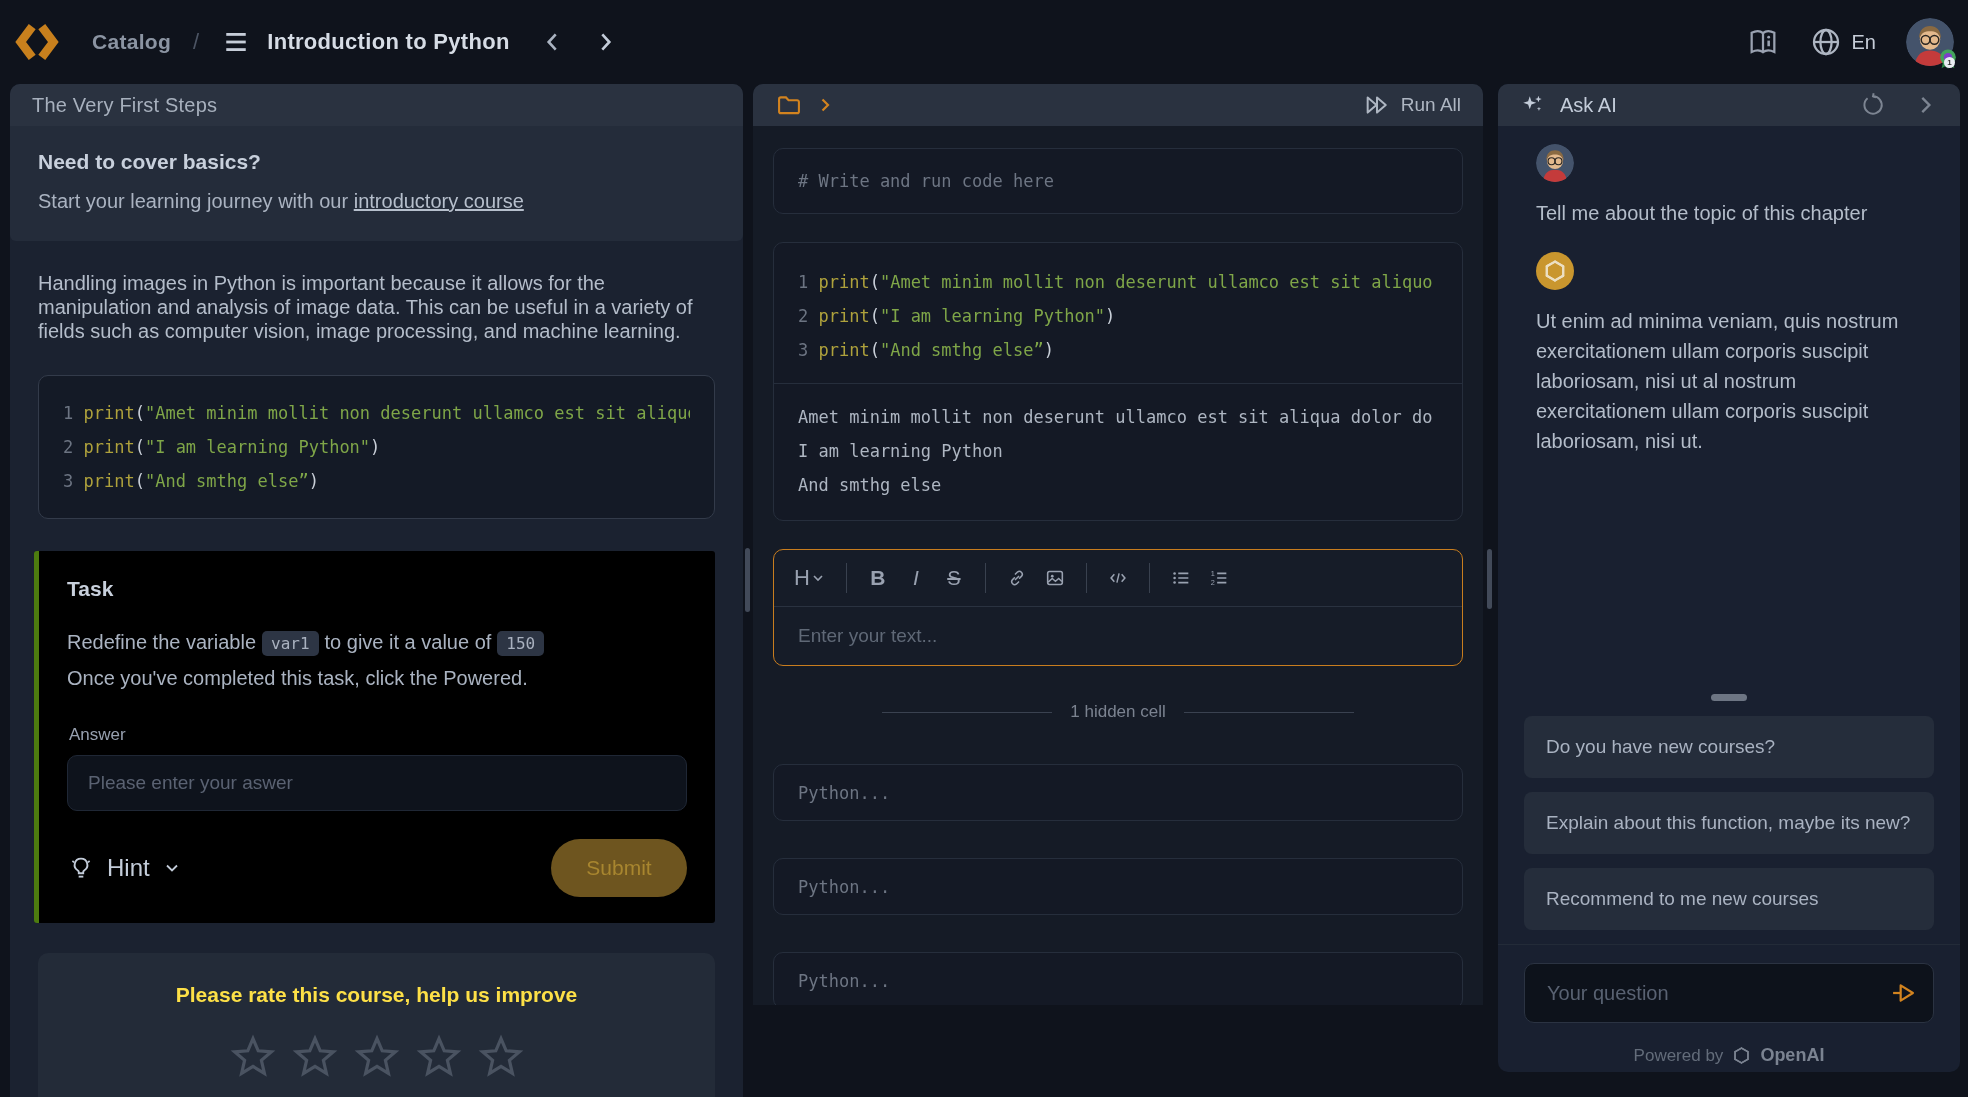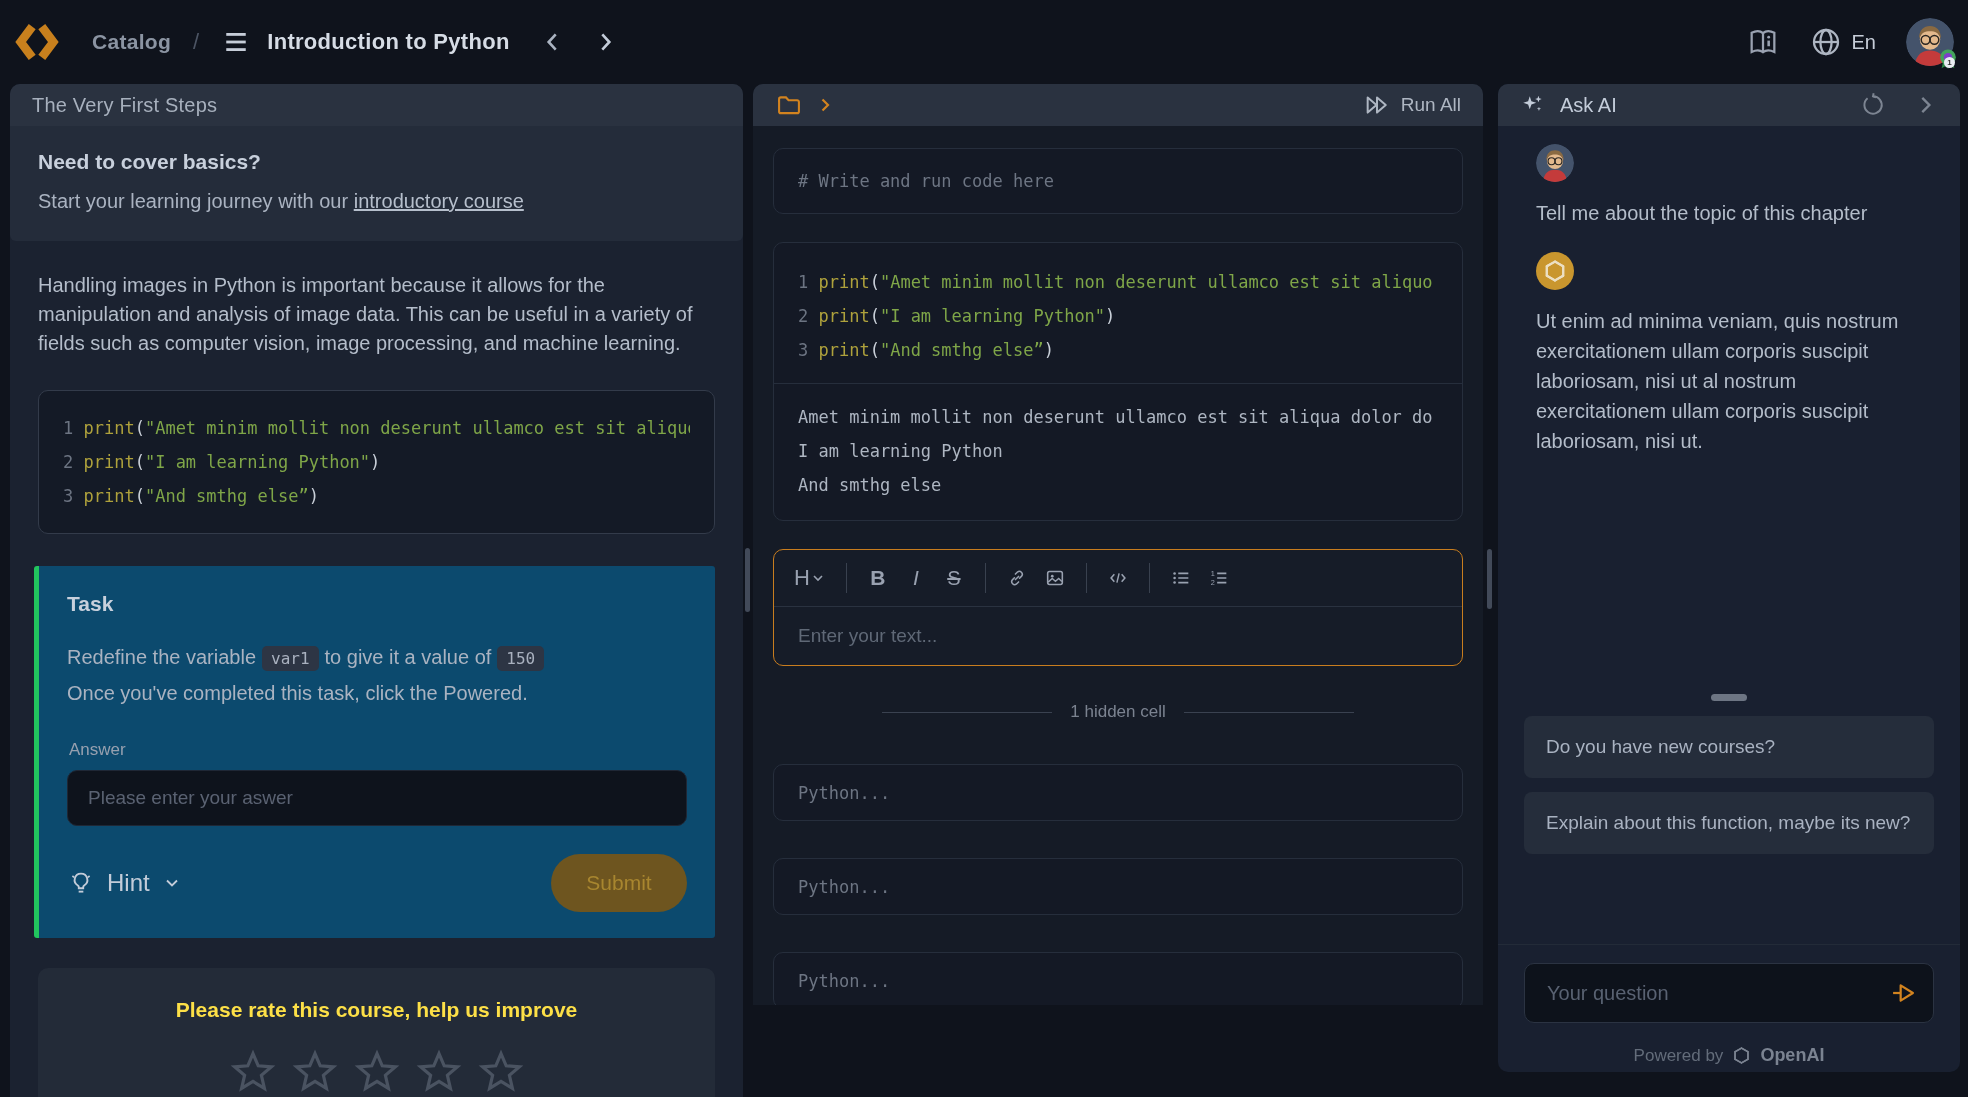--- a/index.html
+++ b/index.html
@@ -28,25 +28,25 @@
   #left-panel{left:10px;width:733px;height:1013px;background:#1b2230;}
   #middle-panel{left:753px;width:730px;height:921px;background:#151b26;}
   #right-panel{left:1498px;width:462px;height:988px;background:#192030;border-radius:10px;}
   .panel-header{height:42px;background:#2a3240;display:flex;align-items:center;padding:0 22px;box-sizing:border-box;}
   .panel-header .ph-title{font-size:20px;color:#a7b0bd;letter-spacing:.2px;}
   
   .basics{background:#242c3a;padding:24px 28px 28px;border-radius:0 0 6px 6px;}
   .basics h3{margin:0;font-size:21px;font-weight:bold;color:#c8d0dc;}
   .basics p{margin:16px 0 0;font-size:20px;color:#aab3c1;}
   .basics a{color:#b6bfcc;text-decoration:underline;cursor:pointer;}
-  .intro-par{margin:30px 28px 0;font-size:20px;line-height:29px;color:#b4bdca;}
+  .intro-par{margin:30px 28px 0;font-size:20px;line-height:24px;color:#b4bdca;}
   .codeblock{margin:32px 28px 0;background:#141a26;border:1px solid #333b4a;border-radius:10px;padding:20px 24px;}
   .code-line{font-size:17px;line-height:34px;white-space:pre;overflow:hidden;}
   .ln{color:#6c7482;} .kw{color:#aea13c;} .pn{color:#c9cfd8;} .st{color:#7fa648;}
-  .task{margin:32px 28px 0 24px;background:#0c4a6e;border-left:5px solid #22c55e;padding:26px 28px;border-radius:3px;}
+  .task{margin:32px 28px 0 24px;background:#000000;border-left:5px solid #4d7c0f;padding:26px 28px;border-radius:3px;}
   .task h3{margin:0;font-size:21px;font-weight:bold;color:#c8d0dc;}
   .task-desc{margin-top:24px;font-size:20px;line-height:34px;color:#aab3c1;}
   .chip{font-family:"DejaVu Sans Mono",monospace;font-size:16px;background:#2d3544;color:#a9b1bf;
     padding:3px 9px;border-radius:5px;margin:0 6px;}
   .answer-label{margin:30px 0 0 2px;font-size:17px;color:#97a0af;}
   .answer-input{margin-top:10px;width:100%;height:56px;background:#0e131c;border:1px solid #1f2735;border-radius:10px;
     box-sizing:border-box;padding:0 20px;font-size:19px;color:#cfd6e0;font-family:"Liberation Sans",sans-serif;outline:none;}
   .answer-input::placeholder{color:#5a6272;}
   .task-footer{margin-top:28px;display:flex;align-items:center;justify-content:space-between;}
   .hint{display:flex;align-items:center;gap:12px;cursor:pointer;}
@@ -394,20 +394,21 @@
       </g>
     </svg>
     <div class="msg">Ut enim ad minima veniam, quis nostrum exercitationem ullam corporis suscipit laboriosam, nisi ut al nostrum exercitationem ullam corporis suscipit laboriosam, nisi ut.</div>
   </div>
 
   <div class="handle"></div>
 
   <div class="chips">
     <div class="chip-row">Do you have new courses?</div>
     <div class="chip-row">Explain about this function, maybe its new?</div>
+    <div class="chip-row">Recommend to me new courses</div>
   </div>
 
   <div class="ask-footer">
     <div class="q-row">
       <input class="q-input" type="text" placeholder="Your question" style="">
       <button class="send-btn">
         <svg width="32" height="32" viewBox="0 0 24 24">
           <line x1="3.5" y1="12" x2="10" y2="12" stroke="#d2831f" stroke-width="1.9"></line>
           <path d="M10,5.5 L20.5,12 L10,18.5 Z" fill="none" stroke="#d2831f" stroke-width="1.9" stroke-linejoin="round"></path>
         </svg>

